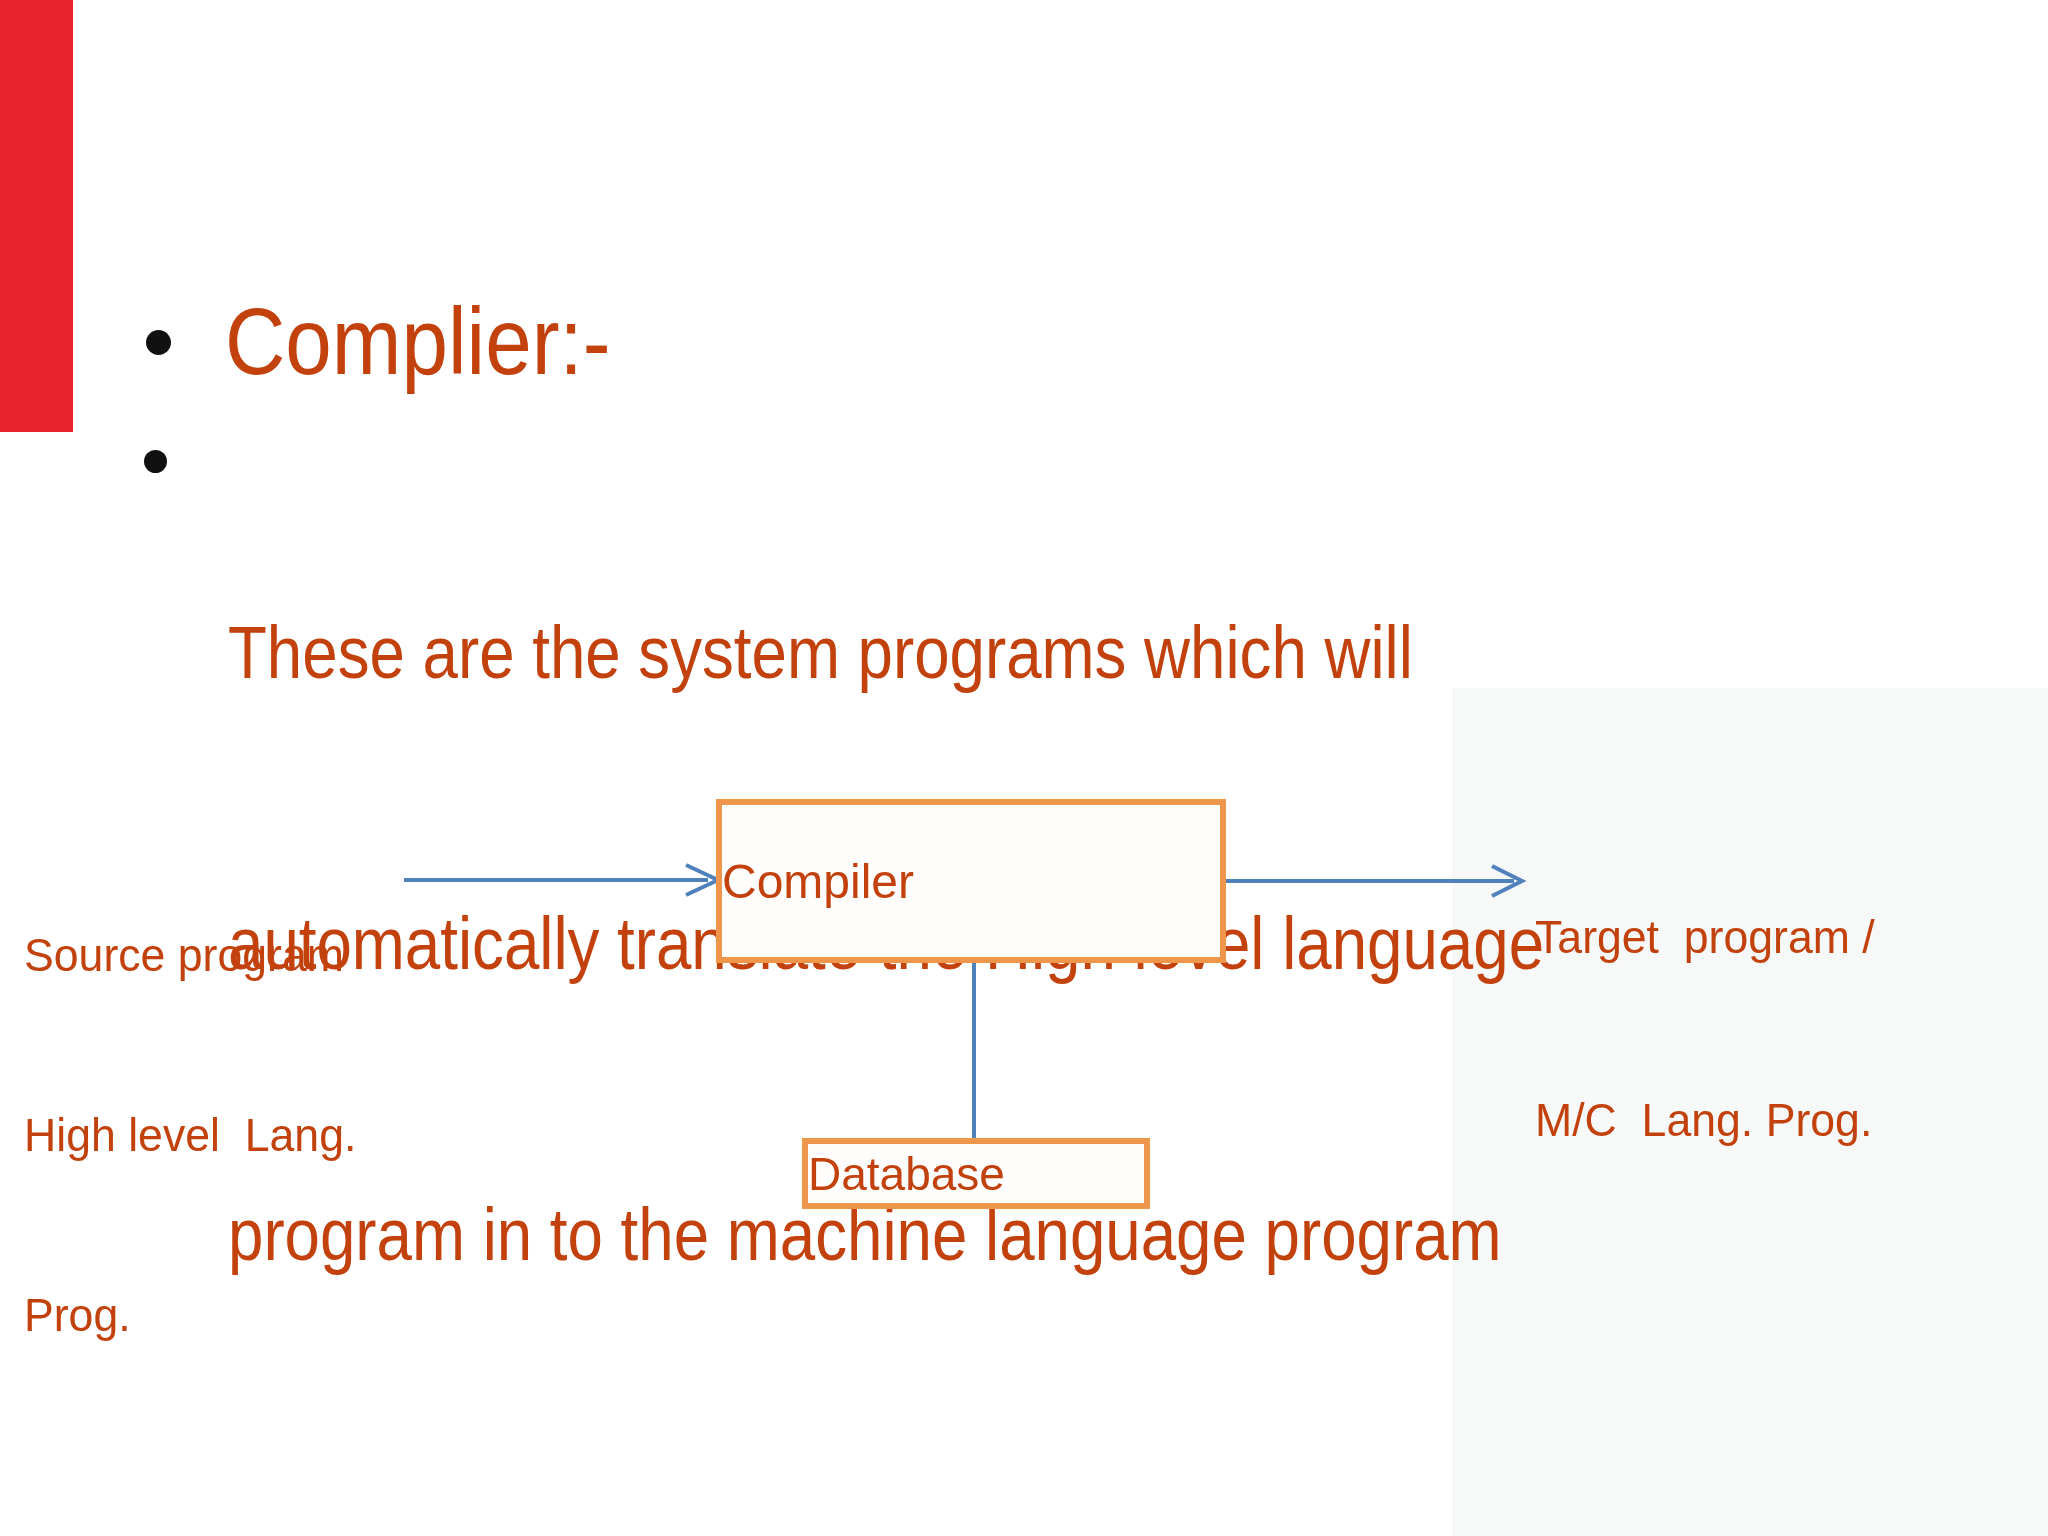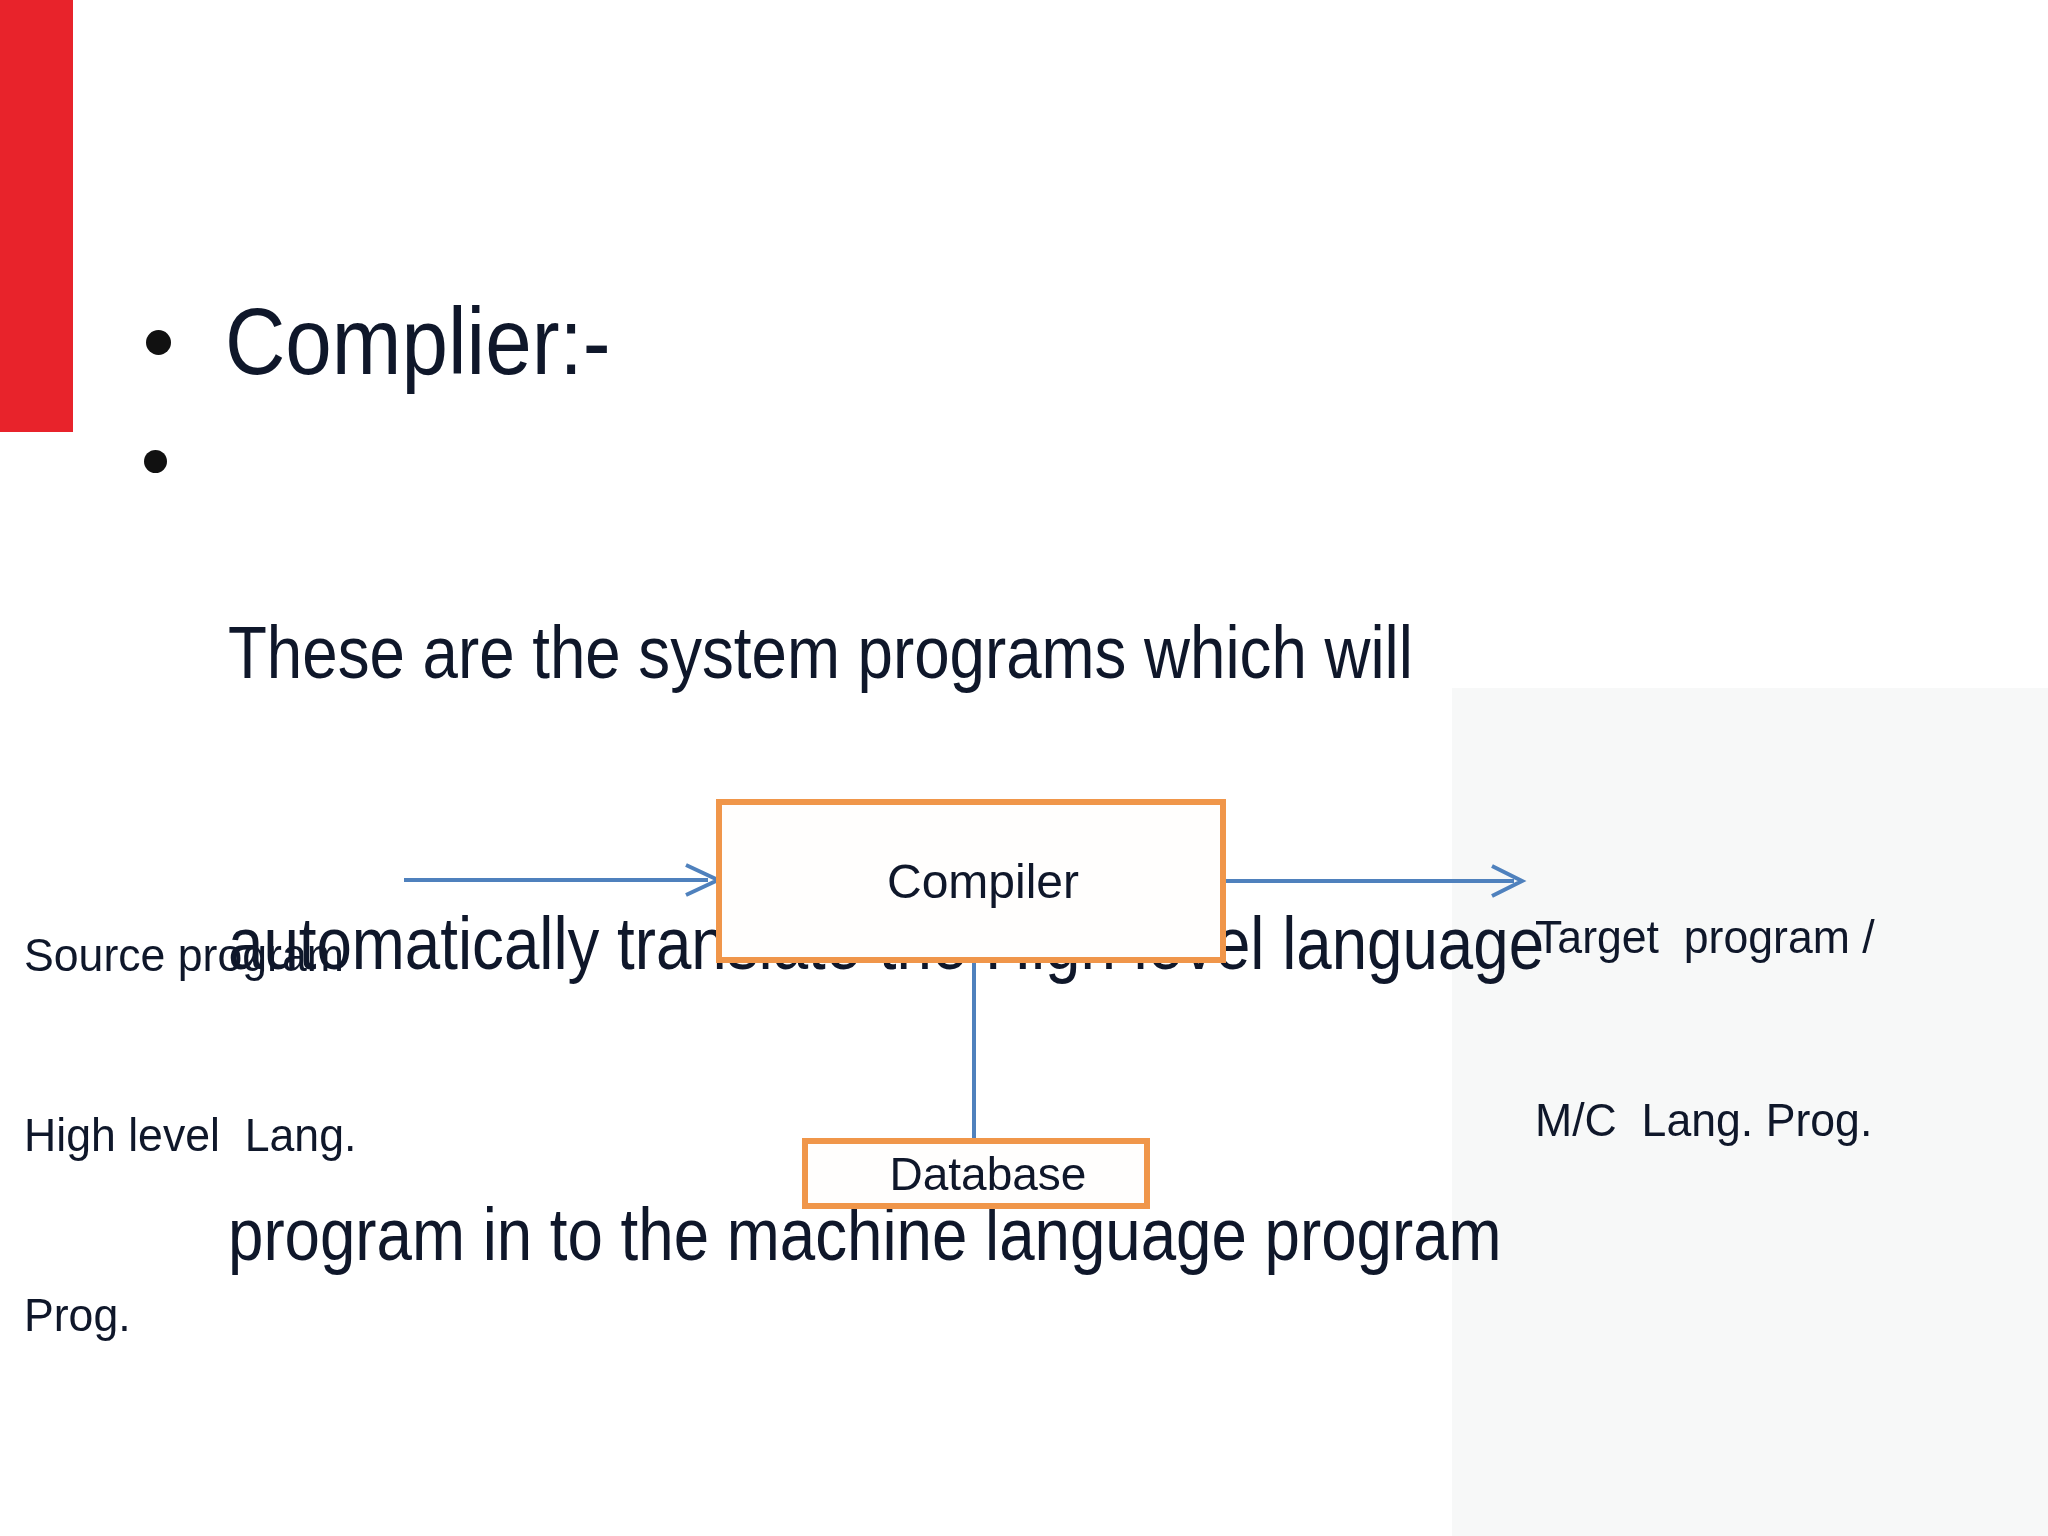--- a/index.html
+++ b/index.html
@@ -7,21 +7,21 @@
     padding: 0;
     background: #ffffff;
     font-family: "Liberation Sans", "DejaVu Sans", sans-serif;
   }
   .slide {
     position: relative;
     width: 2048px;
     height: 1536px;
     background: #ffffff;
     overflow: hidden;
-    color: #0f172a;
+    color: #c2410c;
   }
   
   .accent-bar {
     position: absolute;
     left: 0; top: 0;
     width: 73px; height: 432px;
     background: #e8232b;
   }
   
   .gray-tint {
@@ -63,23 +63,21 @@
     transform-origin: left top;
   }
   .label-source { left: 24px; top: 805px; line-height: 60px; }
   .label-target { left: 1535px; top: 785px; line-height: 61px; }
   .diagram-box {
     position: absolute;
     border: 6px solid #f0964a;
     background: #fffefd;
     display: flex;
     align-items: center;
-    justify-content: center;
     box-sizing: border-box;
-    padding-left: 24px;
   }
   .box-compiler {
     left: 716px; top: 799px;
     width: 510px; height: 164px;
     font-size: 48px;
   }
   .box-database {
     left: 802px; top: 1138px;
     width: 348px; height: 71px;
     font-size: 46px;

